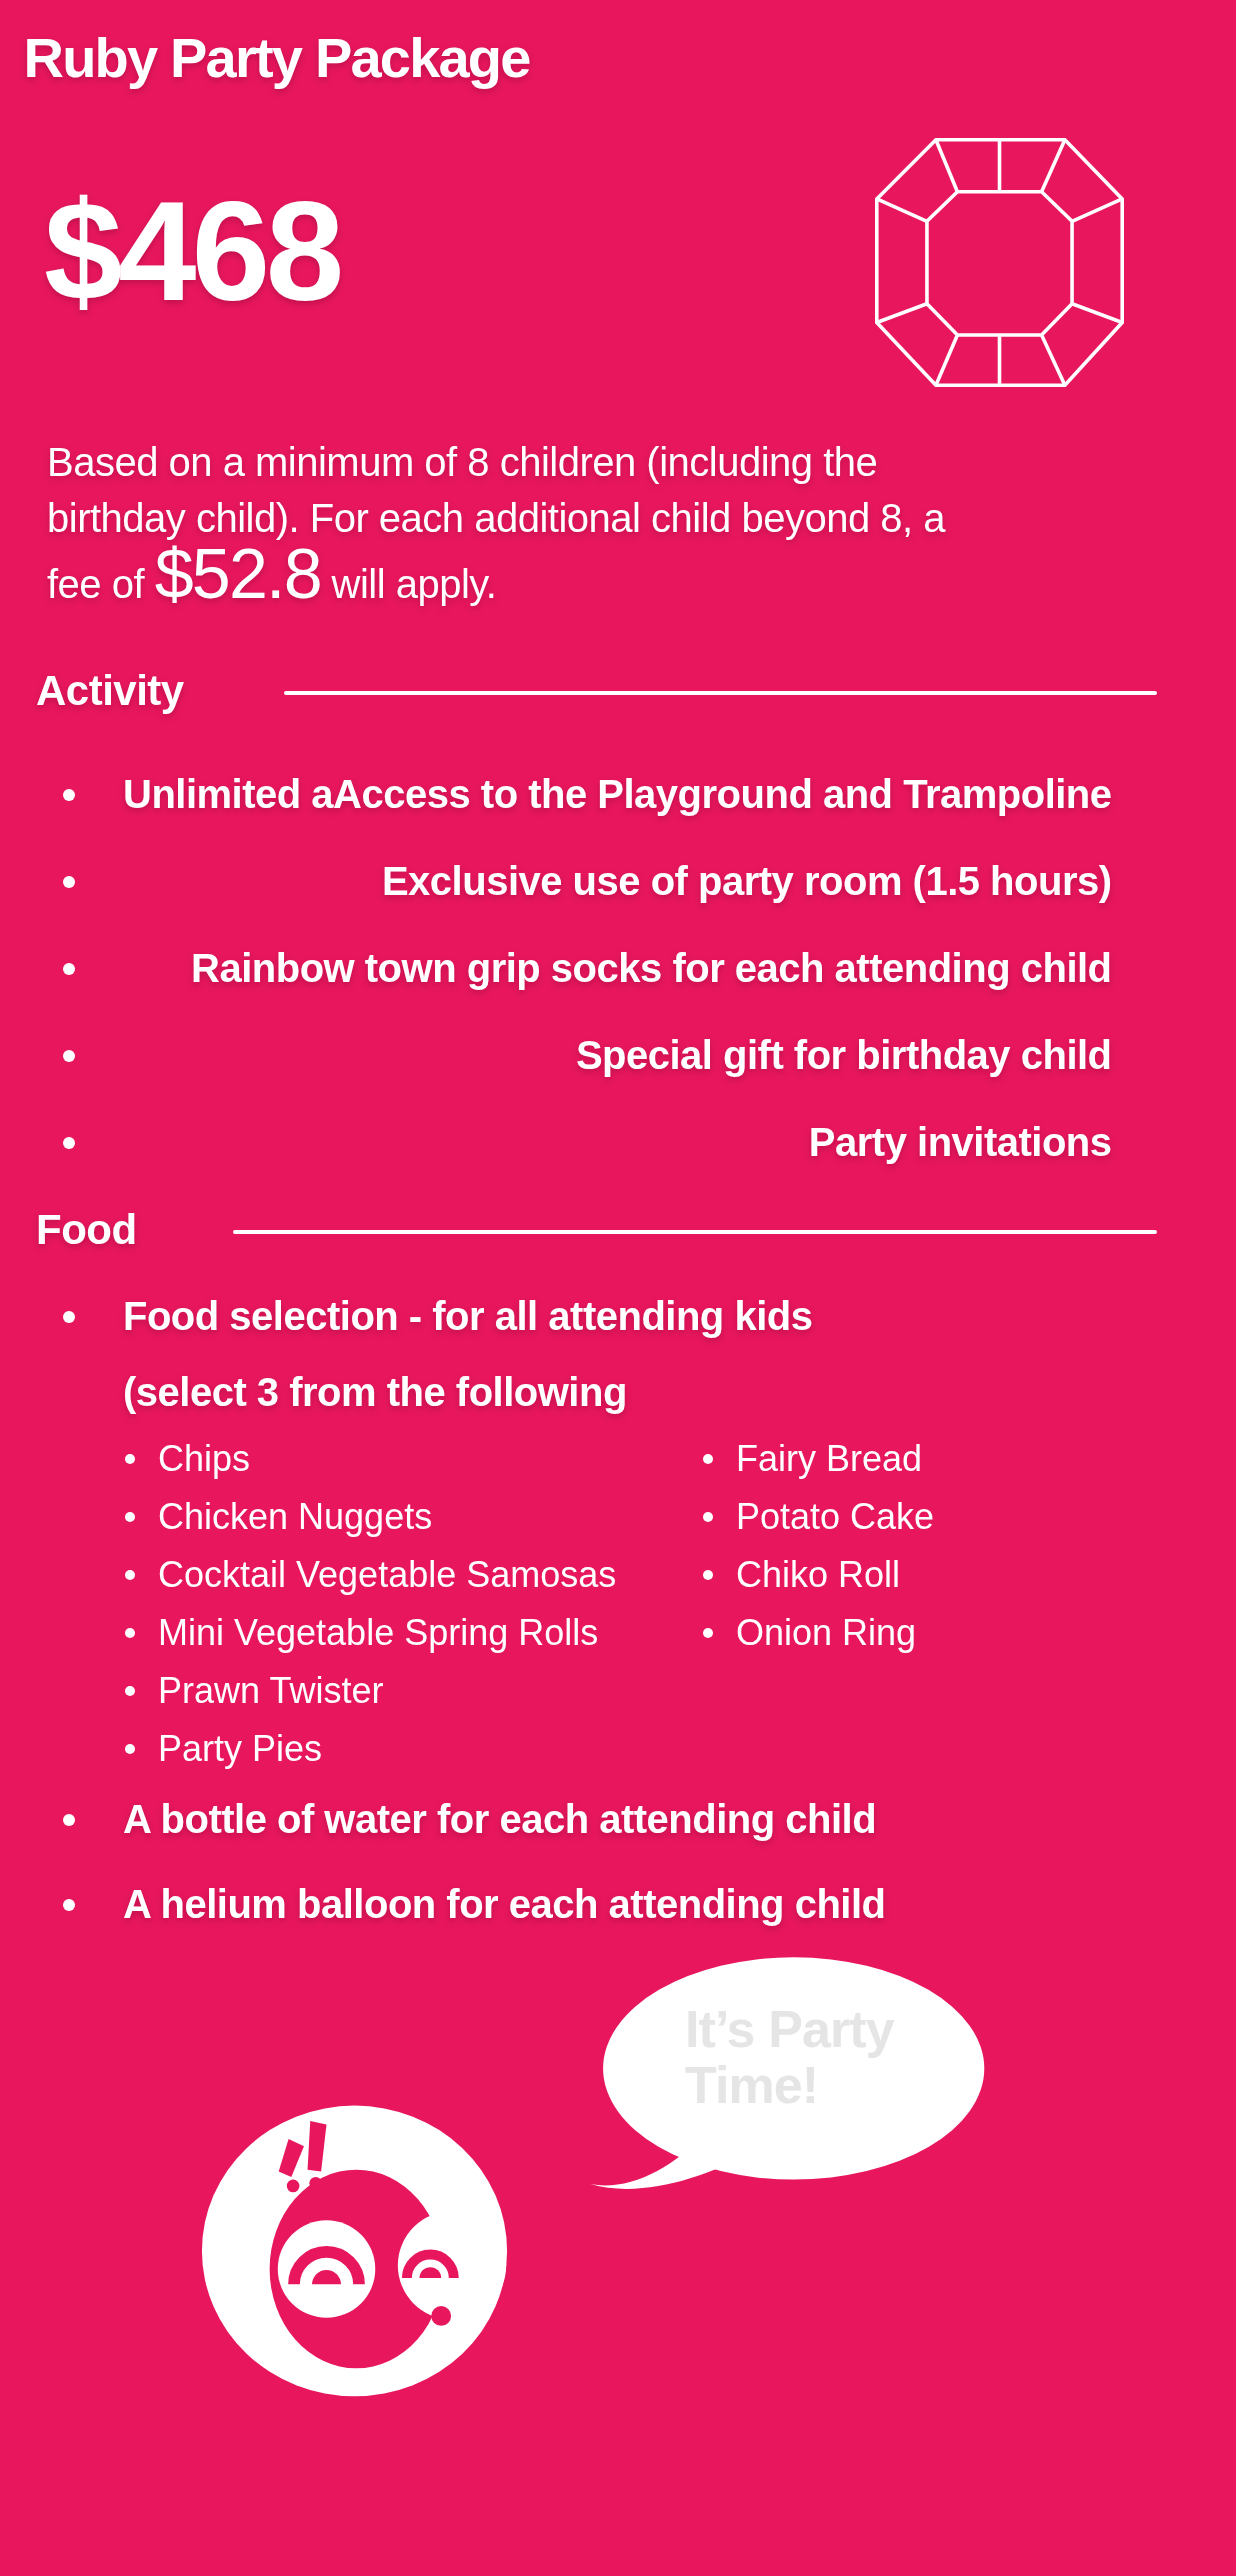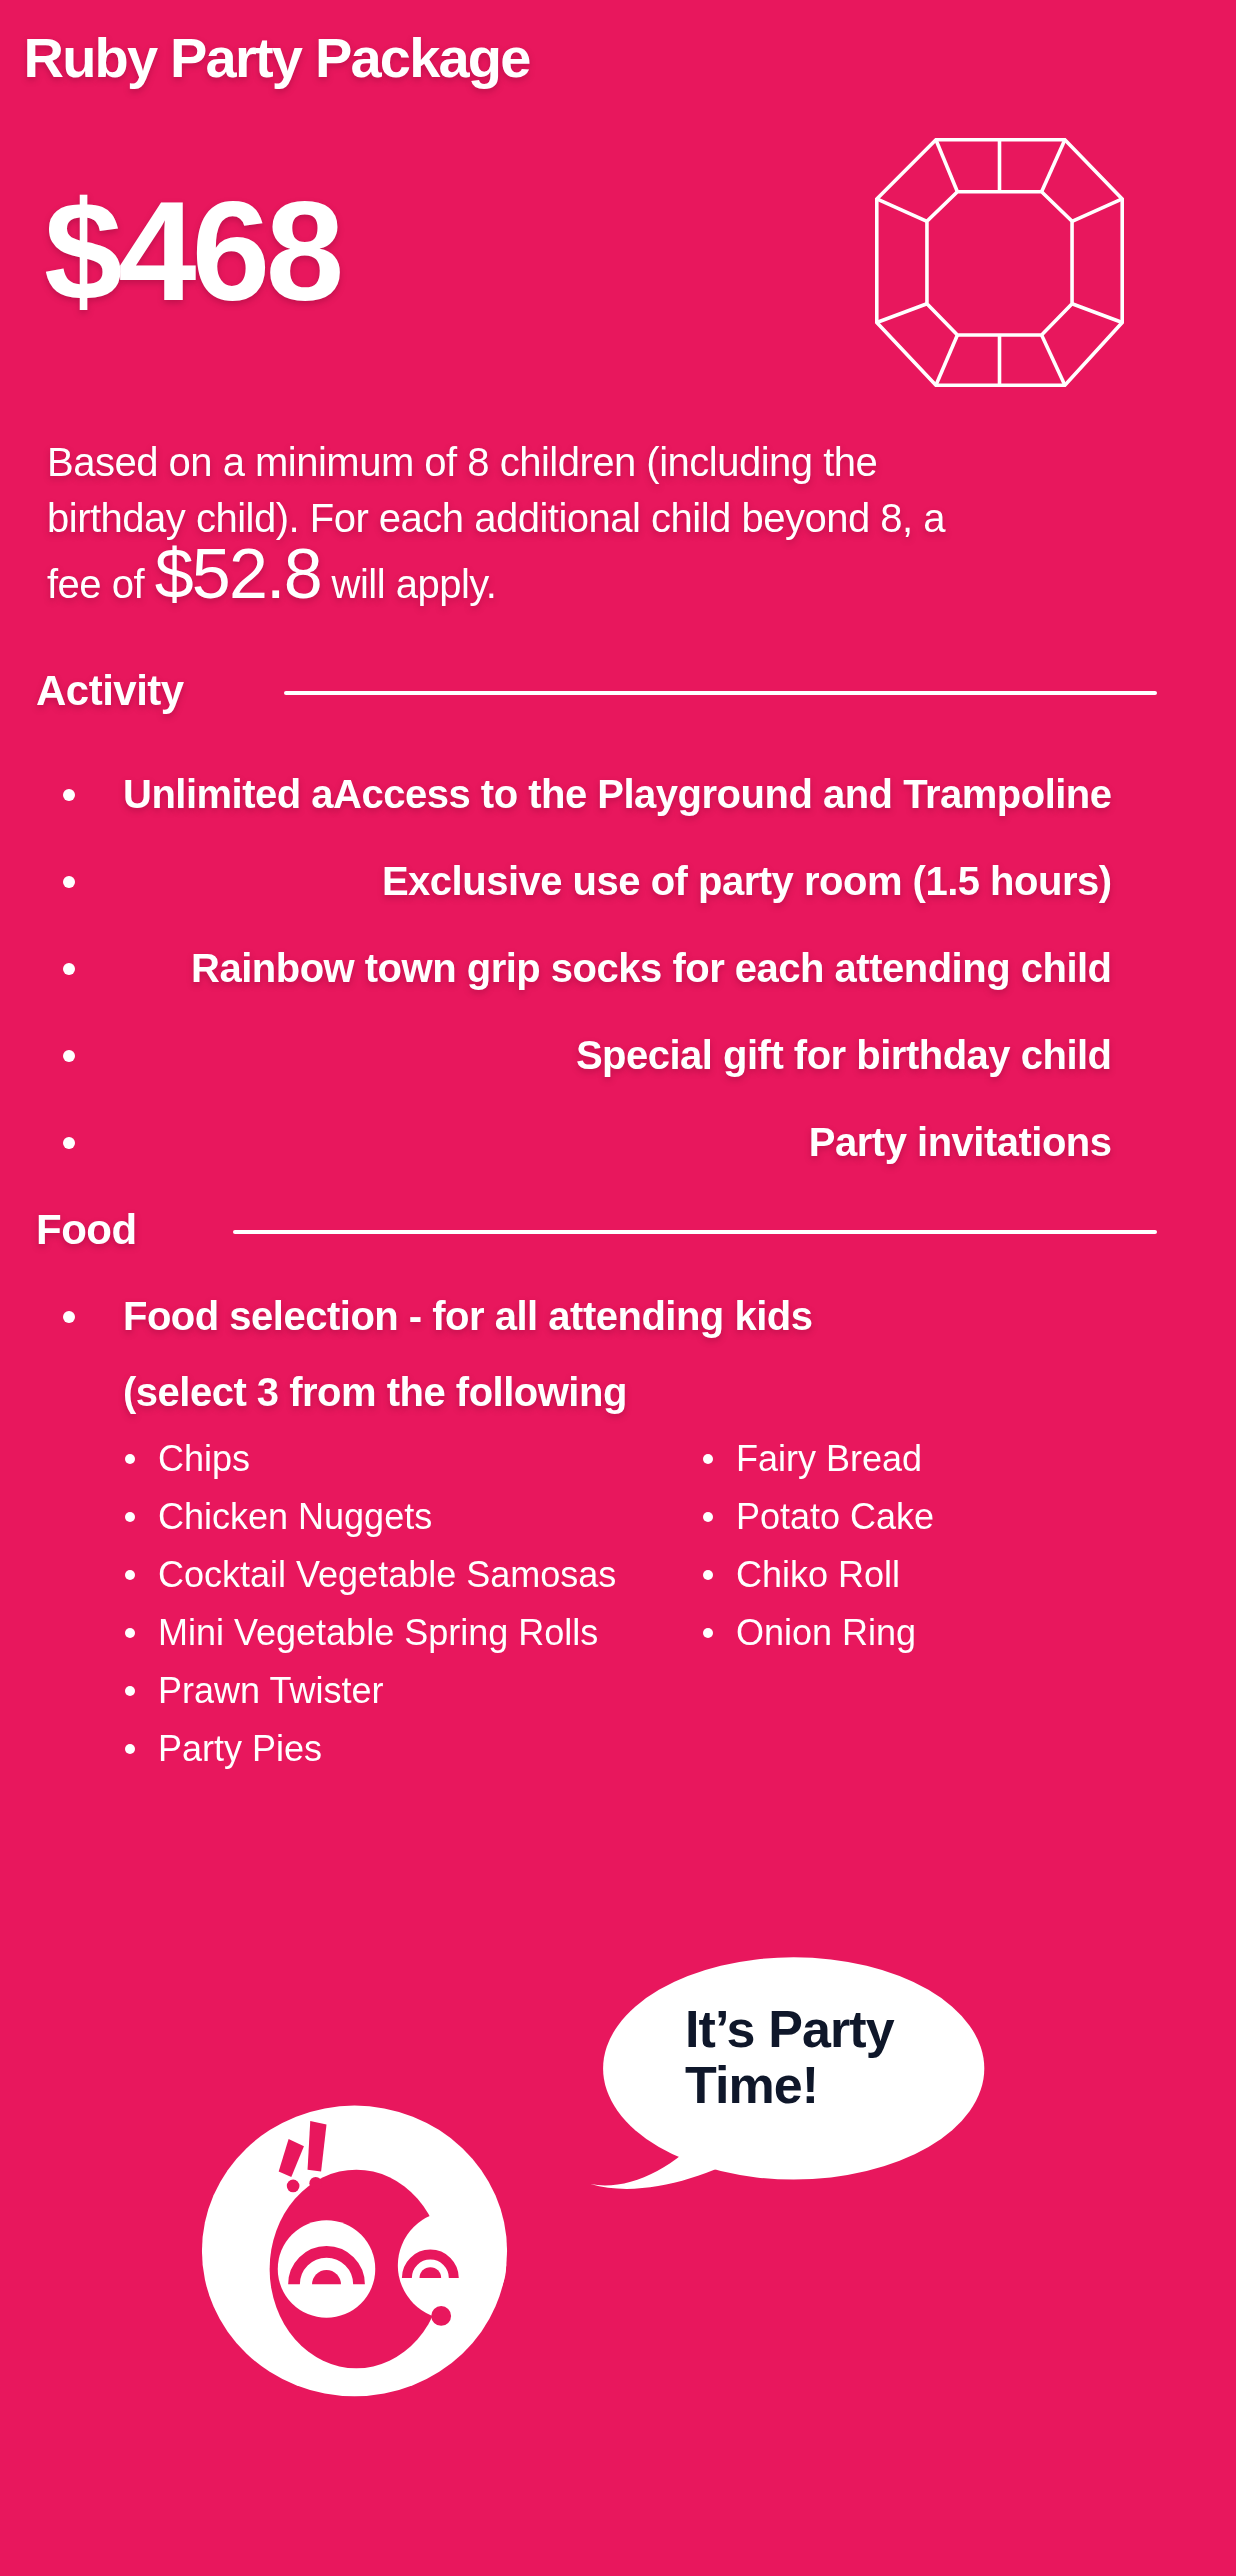--- a/index.html
+++ b/index.html
@@ -78,21 +78,21 @@
     width:10px;height:10px;border-radius:50%;background:#ffffff;
   }
 
   .list-extras{ top:1797px; }
   .list-extras li{ margin-bottom:40px; }
 
   .bubble{ position:absolute;left:583px;top:1951px; }
   .bubble-text{
     position:absolute;left:685px;top:2001px;width:289px;
     font-size:52px;font-weight:700;letter-spacing:-0.9px;
-    line-height:56px;color:#0f172a;
+    line-height:56px;color:#e5e5e5;
   }
   .mascot{ position:absolute;left:192px;top:2099px; }
 </style>
 </head>
 <body>
 
 <div class="page">
 
   <h1 class="title shadowed">Ruby Party Package</h1>
 
@@ -154,20 +154,24 @@
       <li><span>Party Pies</span></li>
     </ul>
     <ul class="sub-col right">
       <li><span>Fairy Bread</span></li>
       <li><span>Potato Cake</span></li>
       <li><span>Chiko Roll</span></li>
       <li><span>Onion Ring</span></li>
     </ul>
   </div>
 
+  <ul class="main-list list-extras">
+    <li><span class="shadowed">A bottle of water for each attending child</span></li>
+    <li><span class="shadowed">A helium balloon for each attending child</span></li>
+  </ul>
 
   <svg class="bubble" width="425" height="271" viewBox="0 0 470 300">
     <ellipse cx="233" cy="130" rx="211" ry="123" fill="#ffffff"></ellipse>
     <path d="M 135 200 C 100 242 48 266 8 258 C 62 274 132 252 185 224 Z" fill="#ffffff"></path>
   </svg>
   <div class="bubble-text">It’s Party Time!</div>
 
   <svg class="mascot" width="325" height="312" viewBox="0 0 360 345">
     <ellipse cx="180" cy="168" rx="169" ry="161" fill="#ffffff"></ellipse>
     <ellipse cx="182" cy="188" rx="96" ry="110" fill="#e8175d"></ellipse>

